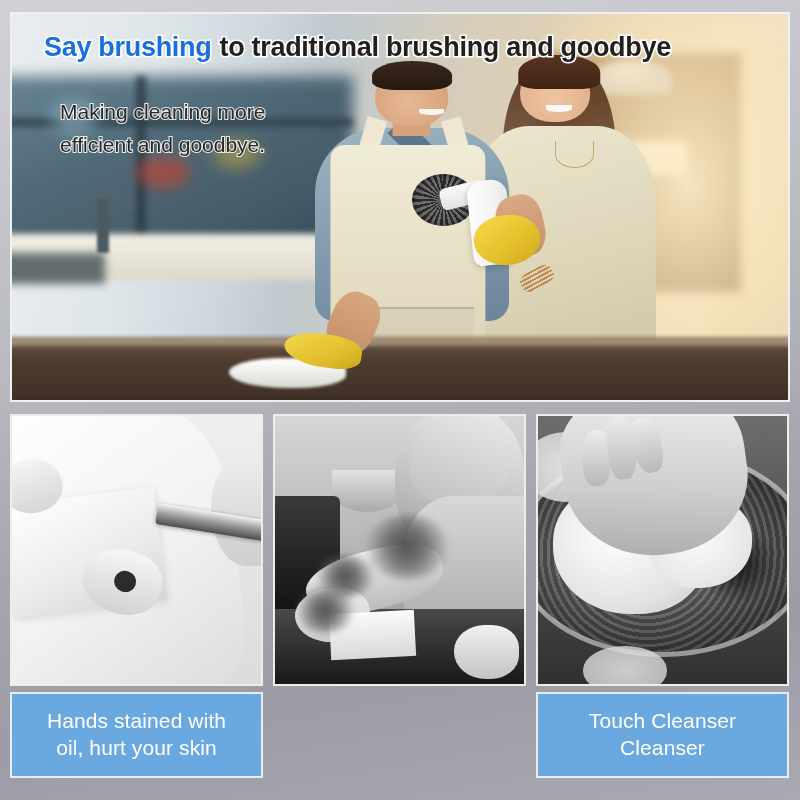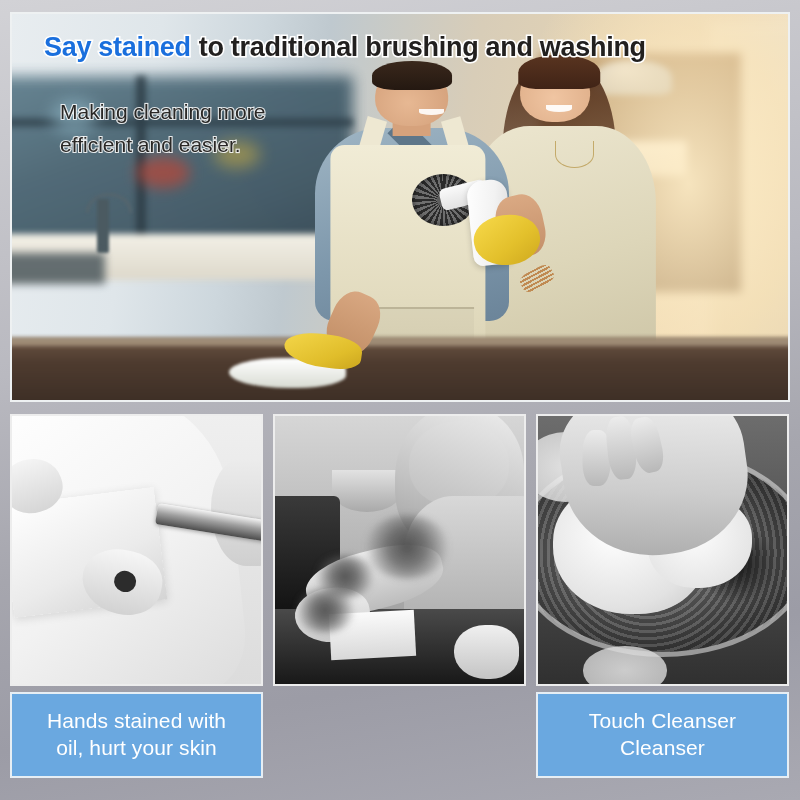--- a/index.html
+++ b/index.html
@@ -526,24 +526,24 @@
     <div class="brush-head"></div>
     <div class="scrub-neck"></div>
     <div class="scrub-body"></div>
     <div class="man-arm-r"></div>
     <div class="glove-right"></div>
     <div class="bangles"></div>
   </div>
 
   <div id="hero-text">
     <div class="headline">
-      <span class="hl-blue">Say stained</span><span class="hl-dark">to traditional brushing and washing</span>
+      <span class="hl-blue">Say brushing</span><span class="hl-dark">to traditional brushing and goodbye</span>
     </div>
     <div class="subline" style="white-space:pre-line;">Making cleaning more
-efficient and easier.</div>
+efficient and goodbye.</div>
   </div>
 </section>
 
 <section class="card" id="card-1">
   <div class="card-photo">
     <div class="p1-bg"></div>
     <div class="p1-apron"></div>
     <div class="p1-arm"></div>
     <div class="p1-cloth"></div>
     <div class="p1-faucet"></div>

